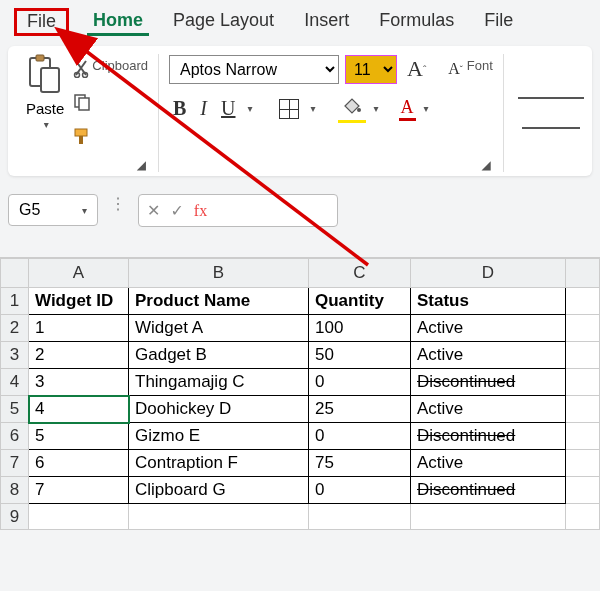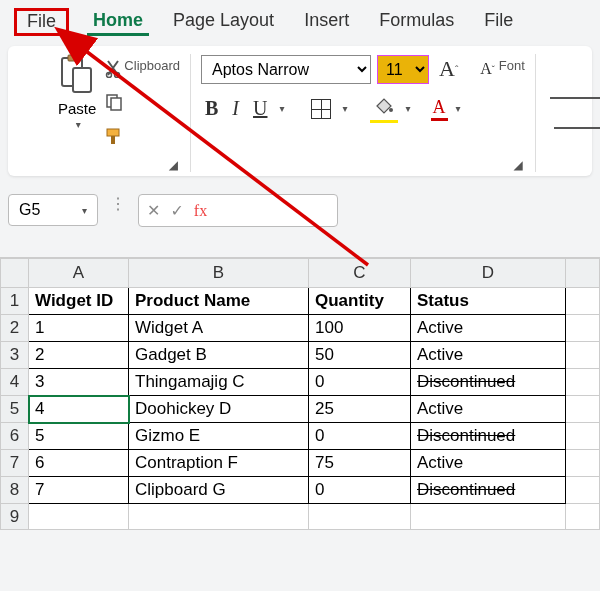--- a/index.html
+++ b/index.html
@@ -60,21 +60,20 @@
     position: absolute;
     right: 2px;
     bottom: 0px;
     font-size: 12px;
     color: #555;
     cursor: pointer;
   }
   .clipboard-group .top {
     display: flex;
     gap: 8px;
-    margin-left: 32px;
   }
   .paste-block {
     display: flex;
     flex-direction: column;
     align-items: center;
     gap: 2px;
   }
   .paste-icon svg { width: 36px; height: 40px; }
   .mini-col {
     display: flex;

